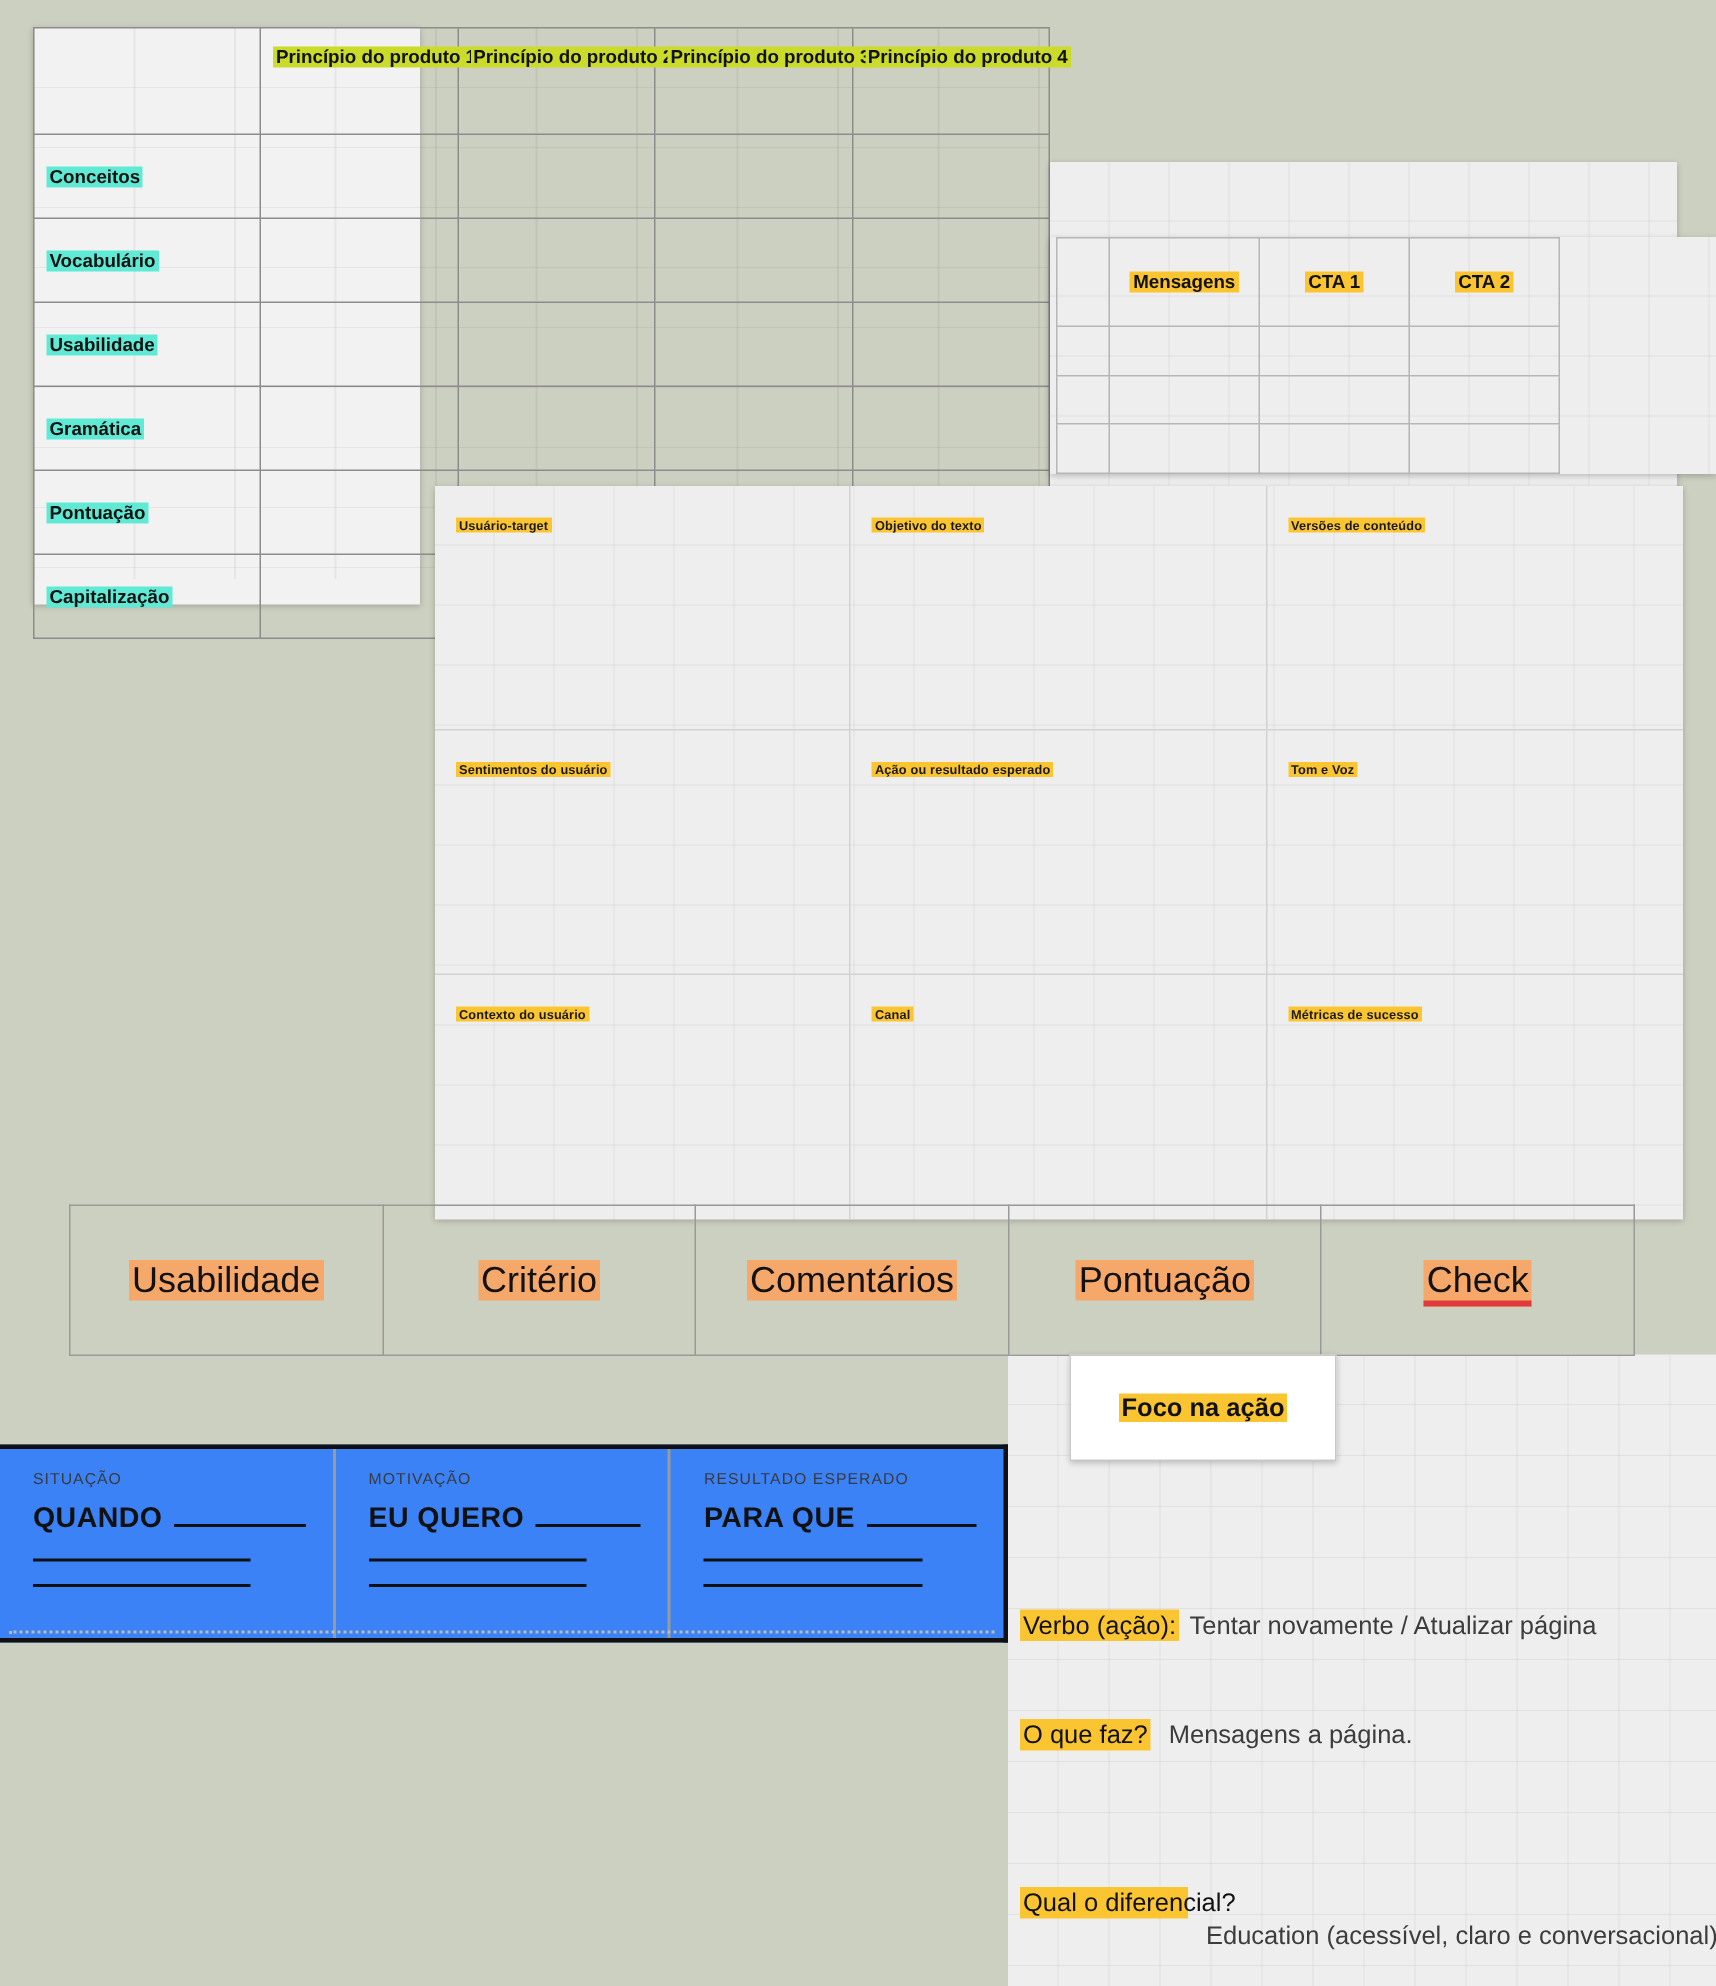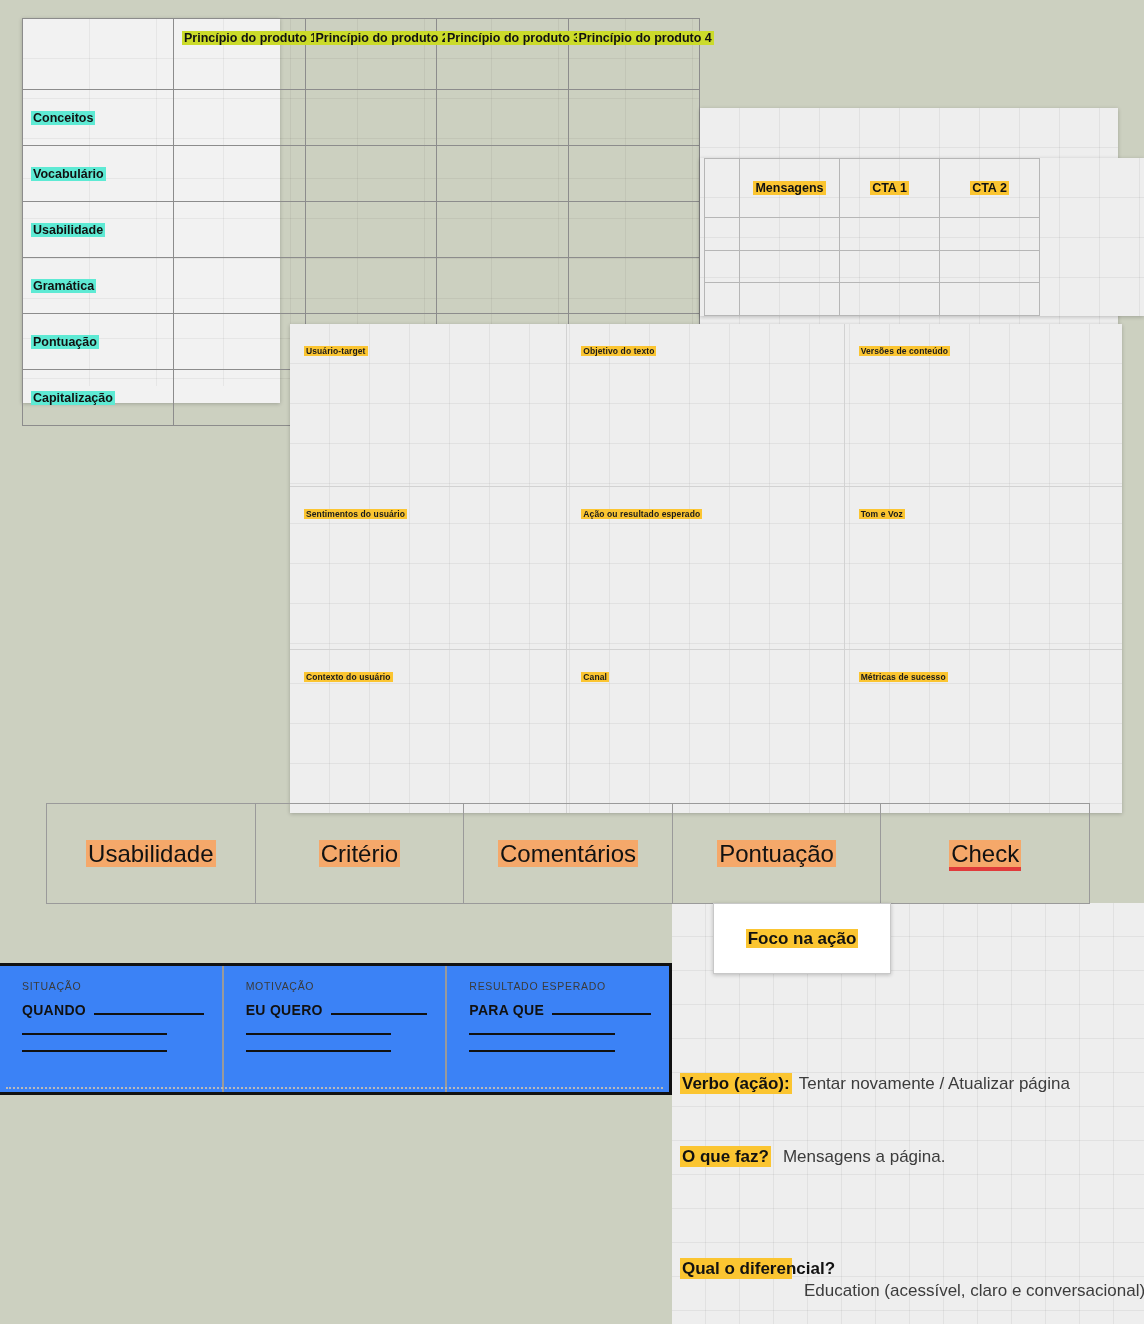--- a/index.html
+++ b/index.html
@@ -126,33 +126,33 @@
   }
   #panel-foco{
     left:713px;top:903px;width:178px;height:71px;
     background:#ffffff;border:1px solid #c8c8c8;
   }
   #panel-foco .inner{
     position:absolute;left:0;right:0;top:50%;transform:translateY(-50%);
     text-align:center;font-size:17px;font-weight:bold;color:#111;
   }
   .qa-row{position:absolute;display:flex;align-items:flex-start;}
-  .qa-key{font-size:17px;font-weight:bold;color:#111;line-height:1.25;}
+  .qa-key{font-size:17px;font-weight:normal;color:#111;line-height:1.25;}
   .qa-val{font-size:17px;color:#3c3c3c;line-height:1.25;white-space:nowrap;}
 
   
   #panel-jobstory{
     left:0px;top:963px;width:672px;height:132px;
     background:#3b82f6;border:3px solid #111;border-left:none;
   }
   .js-cols{position:absolute;left:0;top:0;right:0;bottom:0;display:flex;}
   .js-col{flex:1;padding:14px 18px 0 22px;box-sizing:border-box;position:relative;}
   .js-col + .js-col{border-left:2px solid #9a9a9a;}
   .js-kicker{font-size:10.5px;color:#3a3a3a;letter-spacing:0.7px;}
-  .js-lead{font-size:14px;font-weight:bold;color:#111;letter-spacing:0.3px;margin-top:10px;display:flex;align-items:baseline;}
+  .js-lead{font-size:19px;font-weight:bold;color:#111;letter-spacing:0.3px;margin-top:10px;display:flex;align-items:baseline;}
   .js-lead .rule{flex:1;border-bottom:2.5px solid #111;margin-left:8px;max-width:120px;}
   .js-rule{border-bottom:2.5px solid #111;margin-top:15px;width:80%;}
   .js-dots{
     position:absolute;left:6px;right:6px;bottom:3px;
     border-bottom:2px dotted #b9b9b9;
   }
 </style>
 </head>
 <body>
 

